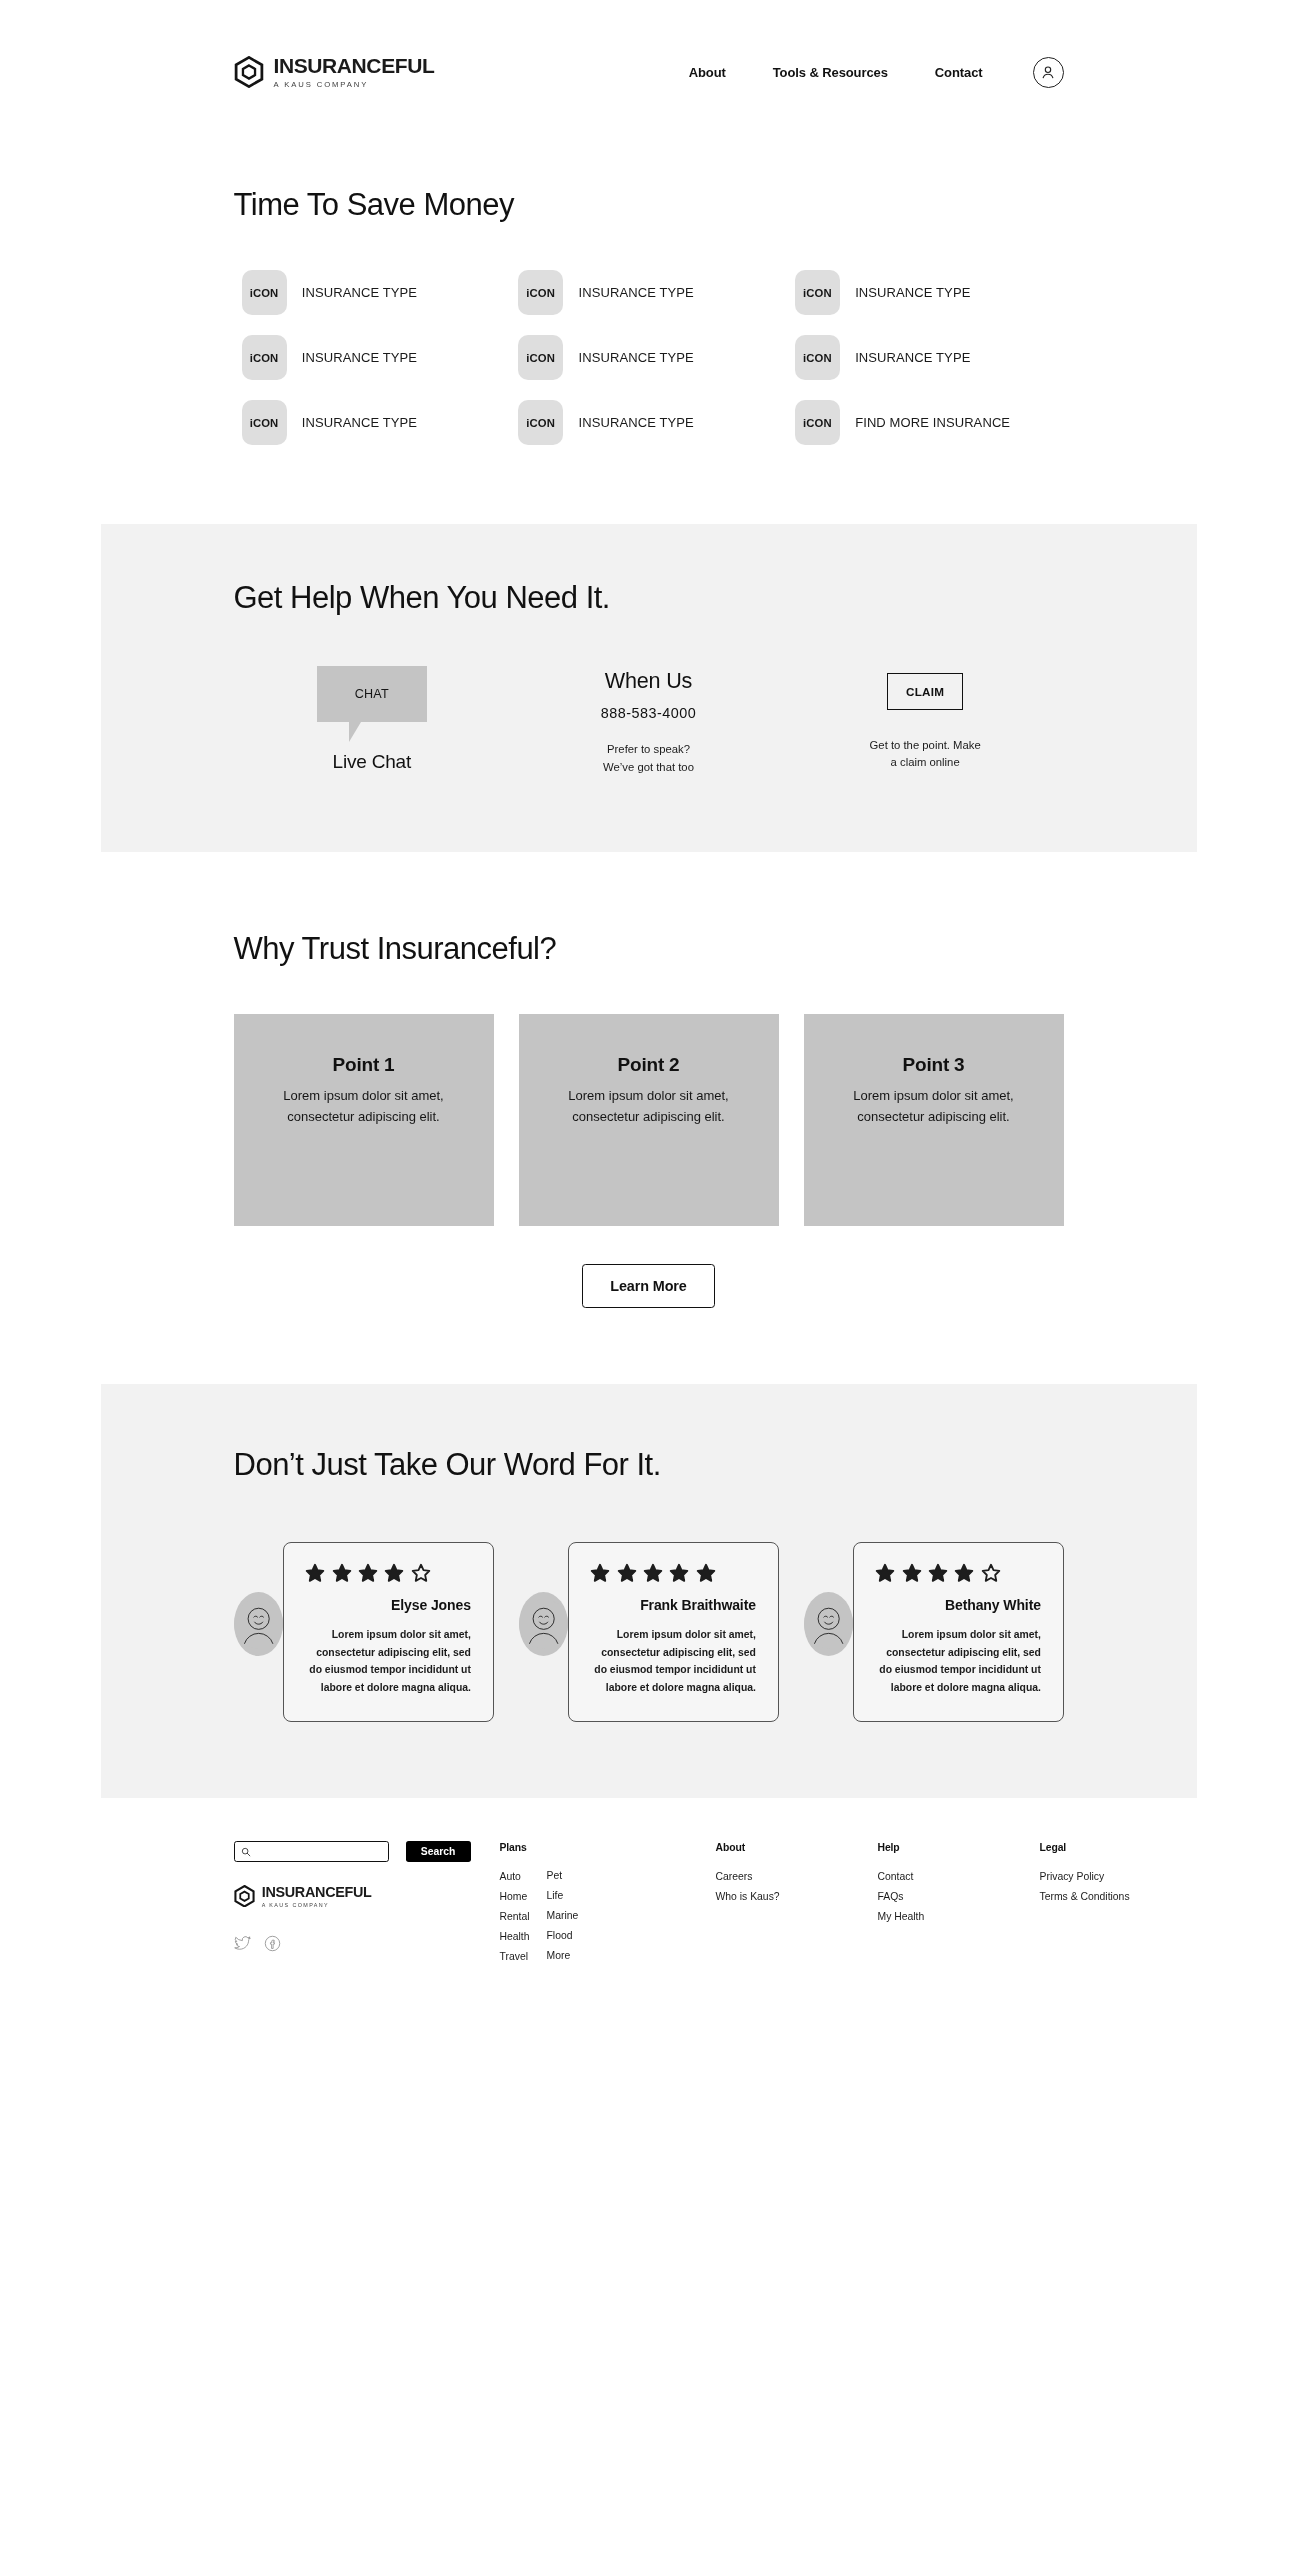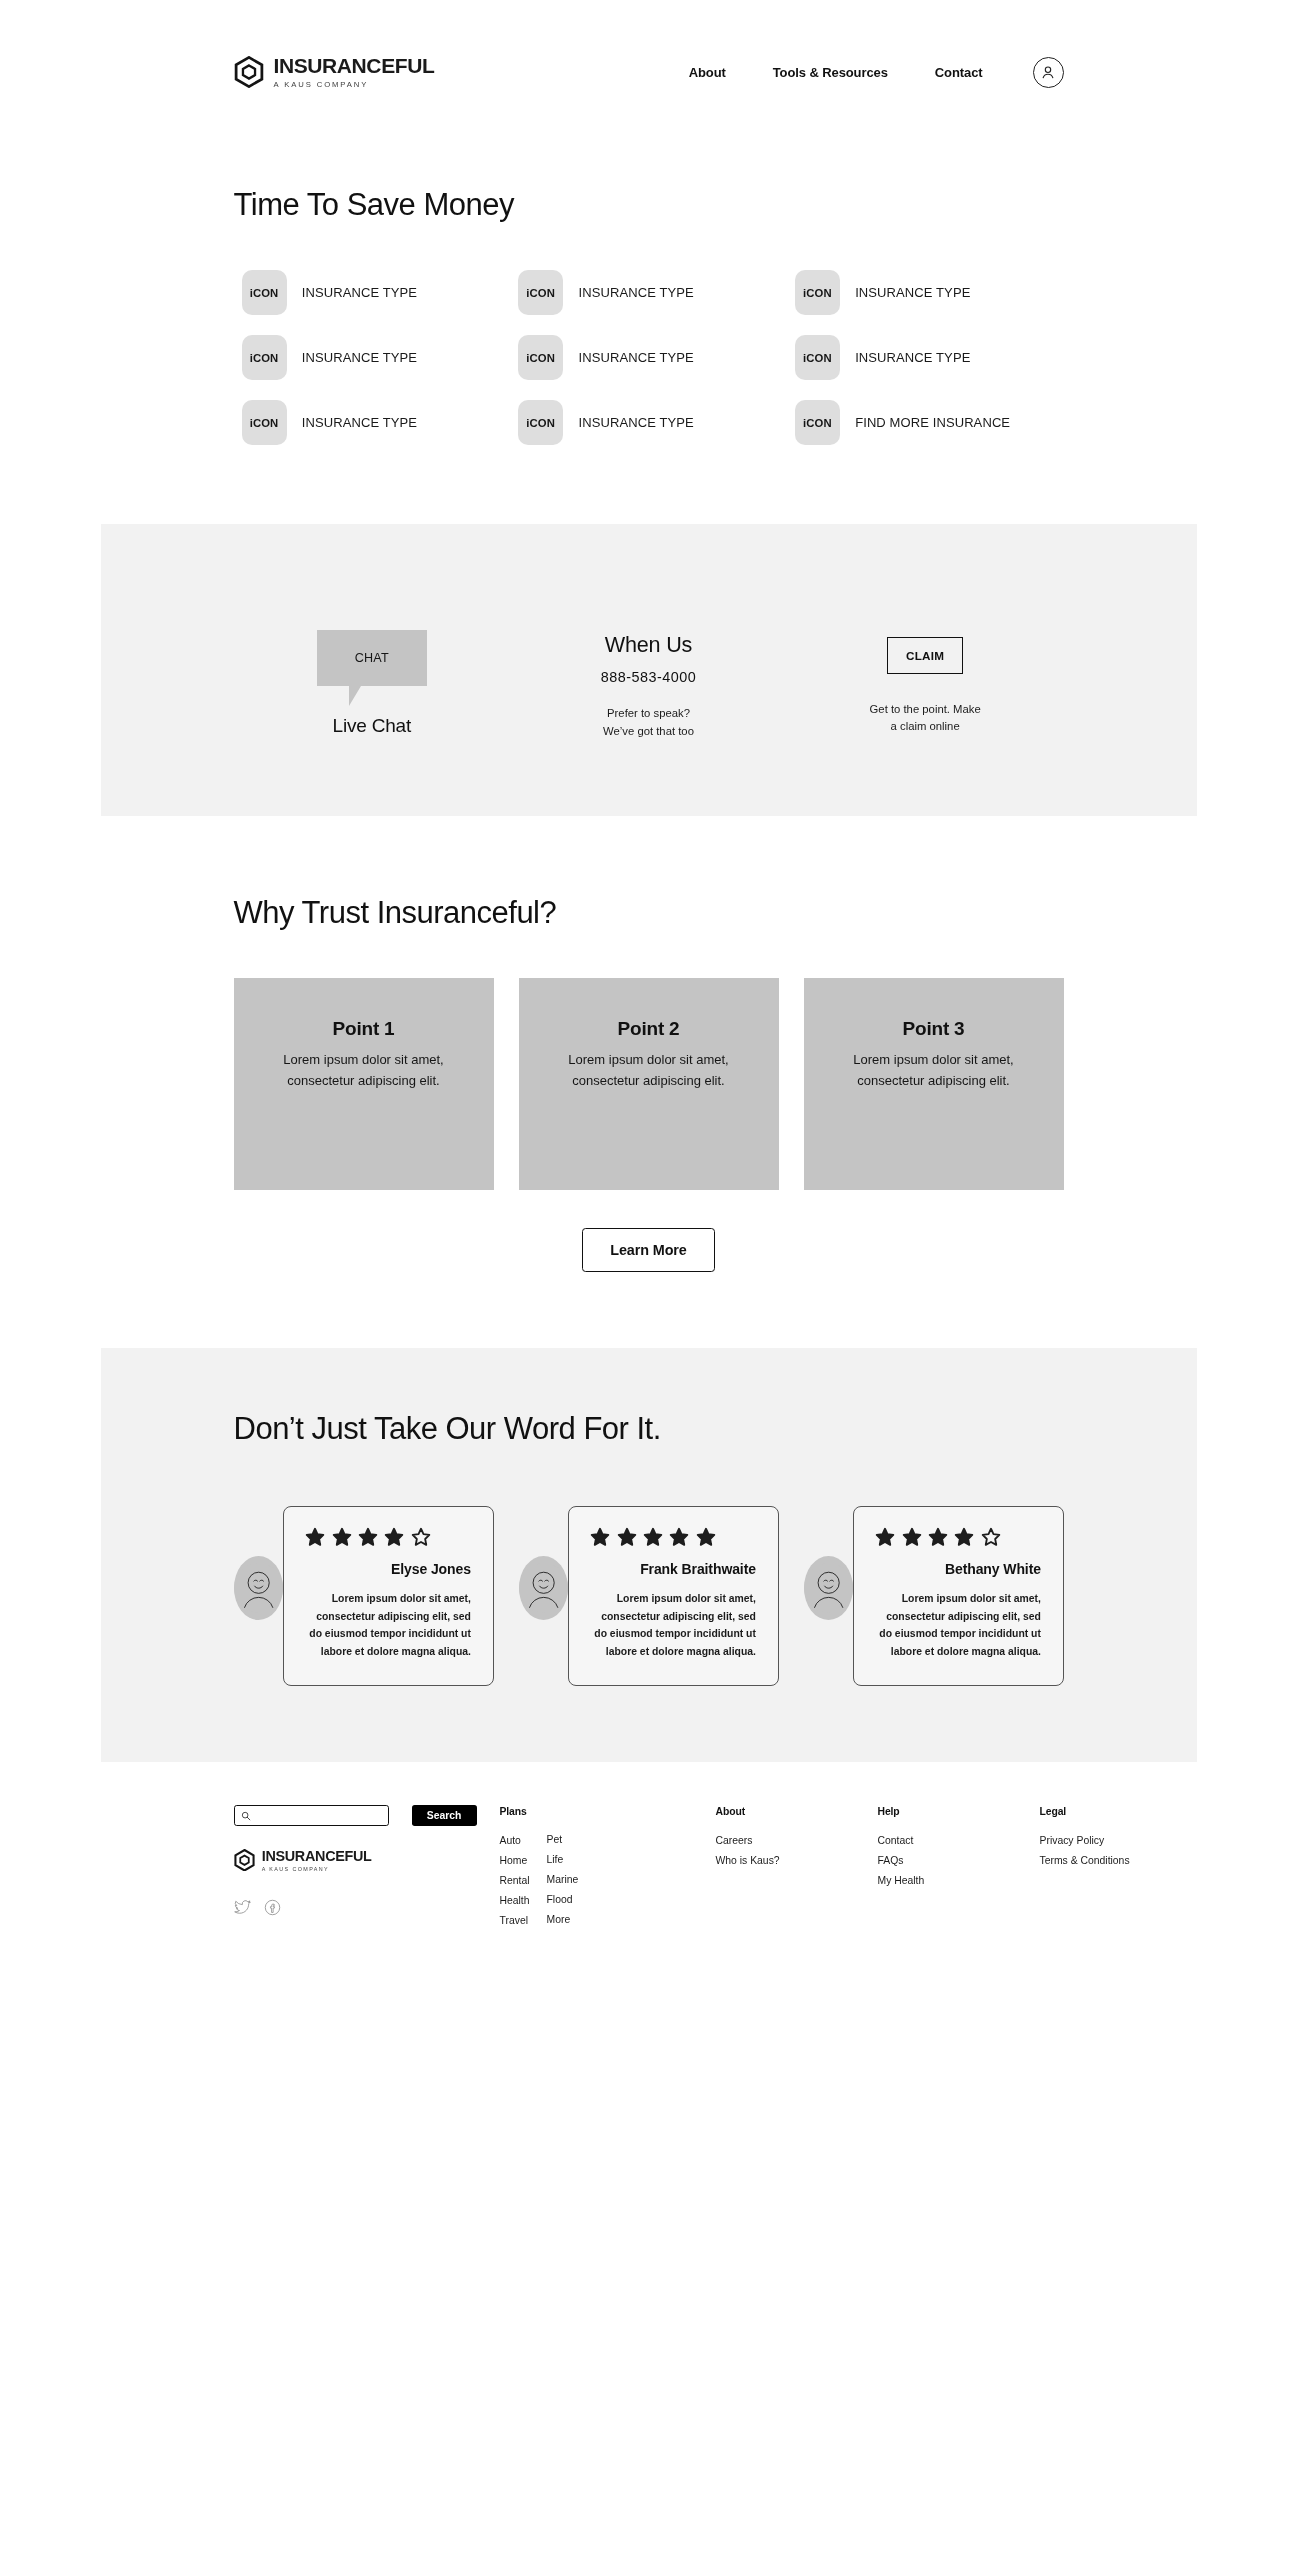--- a/index.html
+++ b/index.html
@@ -260,21 +260,21 @@
     color: #1b1b1b;
   }
 
   
   .footer {
     background: #ffffff;
     padding: 43px 133px 54px 133px;
     display: flex;
   }
   .footer-left { width: 266px; flex: 0 0 auto; }
-  .search-row { display: flex; align-items: center; gap: 23px; }
+  .search-row { display: flex; align-items: center; gap: 17px; }
   .search-box {
     width: 155px; height: 21.6px;
     border: 1.3px solid #111;
     border-radius: 2.7px;
     display: flex; align-items: center;
     padding: 0 6.3px;
     background: #fff;
   }
   .search-input {
     border: none; outline: none;
@@ -408,20 +408,21 @@
         <span class="type-label">INSURANCE TYPE</span>
       </div>
       <div class="type-item">
         <span class="type-icon">iCON</span>
         <span class="type-label">FIND MORE INSURANCE</span>
       </div>
     </div>
   </section>
 
   <section class="section section-gray help-wrap">
+    <h2 class="h2">Get Help When You Need It.</h2>
 
     <div class="help-grid">
 
       <div class="help-col">
         <div class="chat-bubble">
           <span class="chat-label">CHAT</span>
         </div>
         <div class="live-chat-text">Live Chat</div>
       </div>
 

